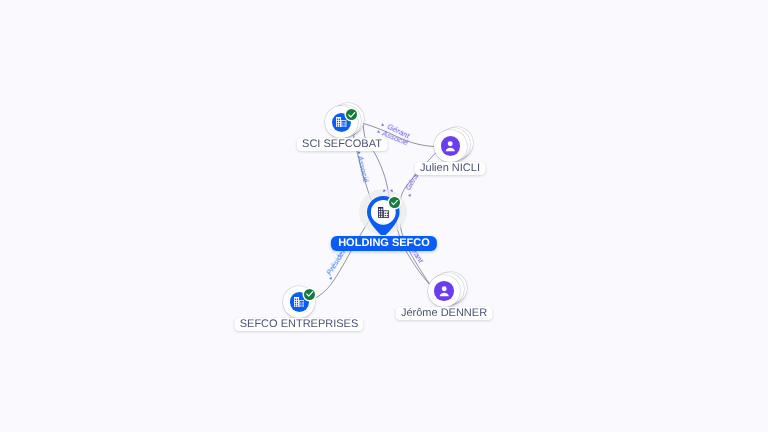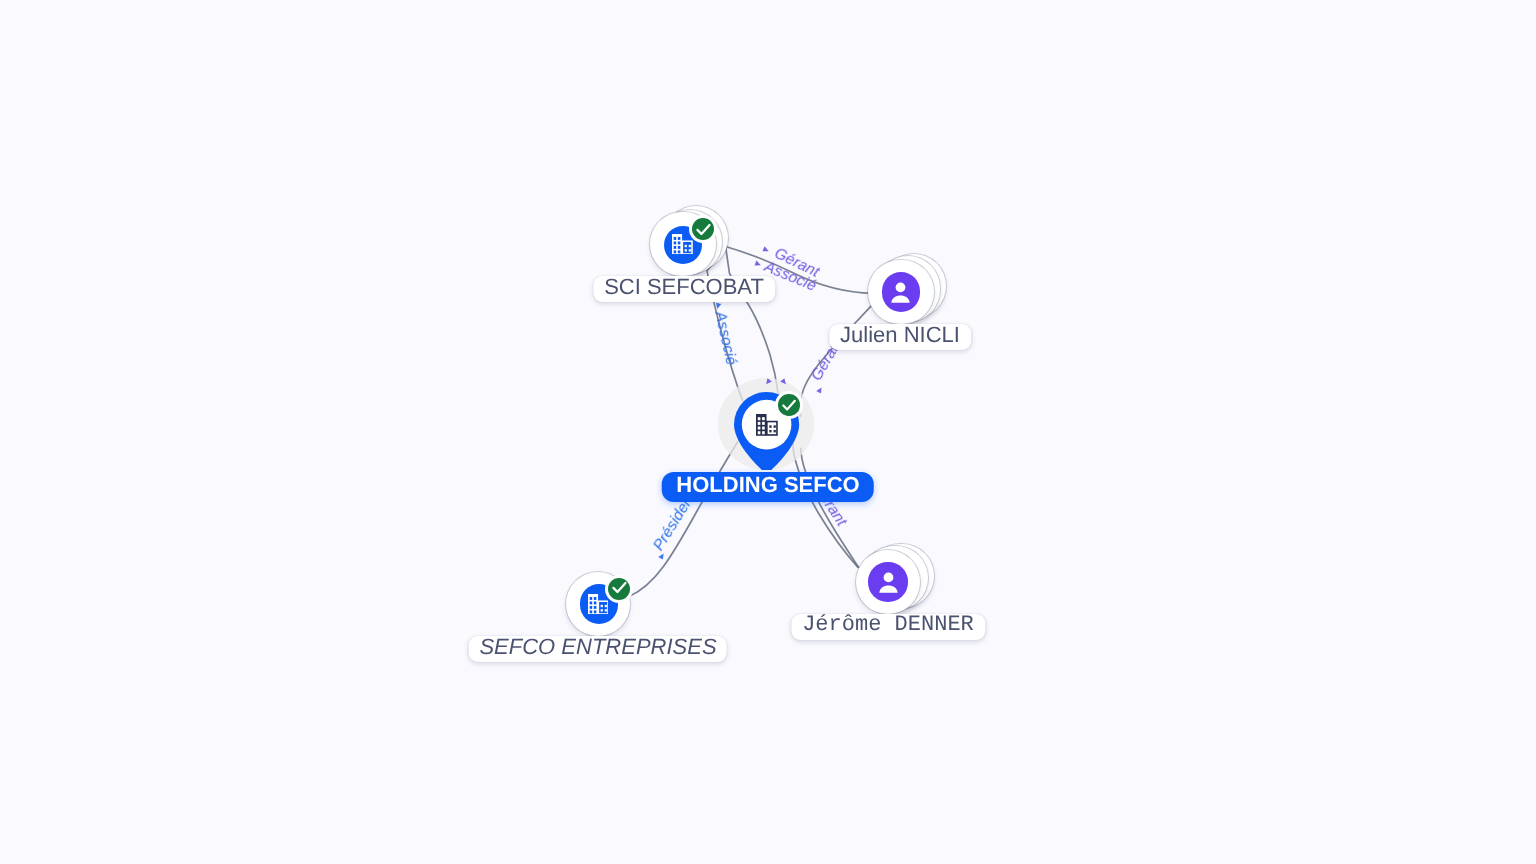--- a/index.html
+++ b/index.html
@@ -194,16 +194,16 @@
         <div style="position: absolute; left: 403.4px; top: 243px; transform: translate(-50%, -50%) rotate(56.2deg);">
           <svg width="4.4" height="4.4" viewBox="0 0 4.4 4.4" style="display:block">
             <path d="M0.8 0.85 L3.7 2.2 L0.9 3.55 Z" fill="#6b57e0" fill-opacity="0.92"></path>
           </svg>
         </div>
         <div class="elabel" style="left: 404.7px; top: 237.3px; color: rgb(107, 87, 224); transform: rotate(56.2deg);">Gérant</div>
       </div>
       <div class="nlabel" style="left: 341.6px; top: 138.1px; transform: translateX(-50%);">SCI SEFCOBAT</div>
       <div class="nlabel" style="left: 450.4px; top: 162px; transform: translateX(-50%);">Julien NICLI</div>
       <div class="nlabel primary" style="left: 383.6px; top: 235.7px; transform: translateX(-50%); font-weight: bold;">HOLDING SEFCO</div>
-      <div class="nlabel" style="left: 299.3px; top: 318px; transform: translateX(-50%); font-style: italic;">SEFCO ENTREPRISES</div>
-      <div class="nlabel" style="left: 444.2px; top: 306.6px; transform: translateX(-50%); font-family: Liberation Mono, monospace;">Jérôme DENNER</div>
+      <div class="nlabel" style="left: 299.3px; top: 318px; transform: translateX(-50%);">SEFCO ENTREPRISES</div>
+      <div class="nlabel" style="left: 444.2px; top: 306.6px; transform: translateX(-50%);">Jérôme DENNER</div>
     </div>
 </div>
 
 </body></html>

